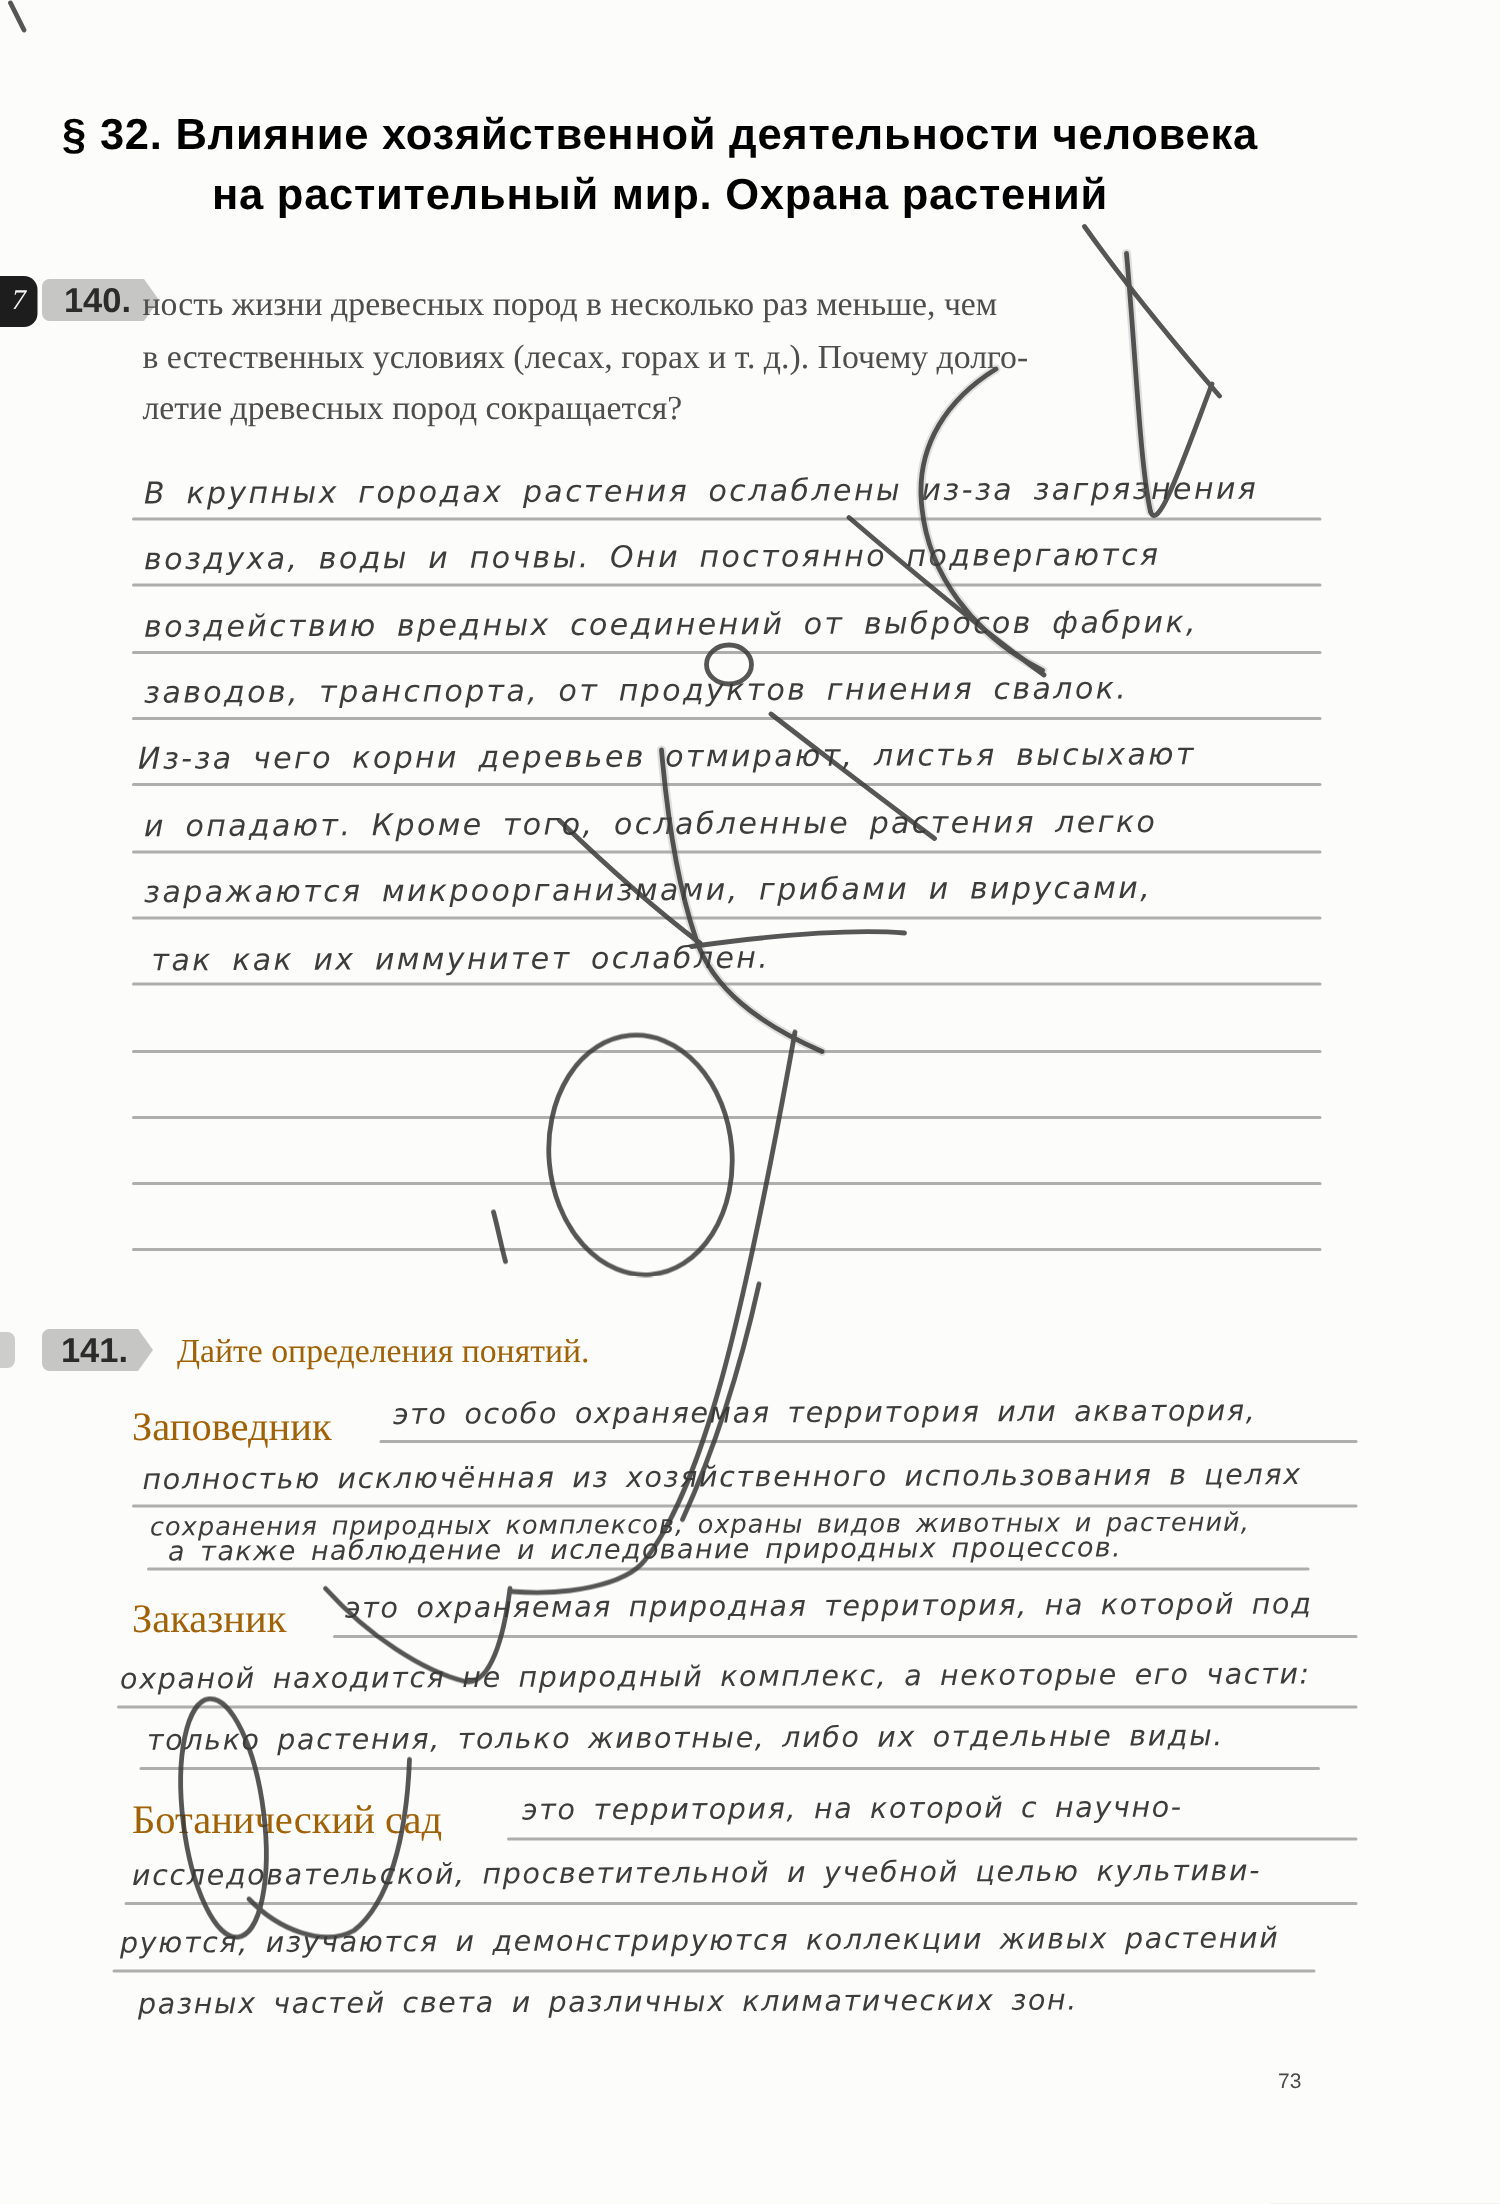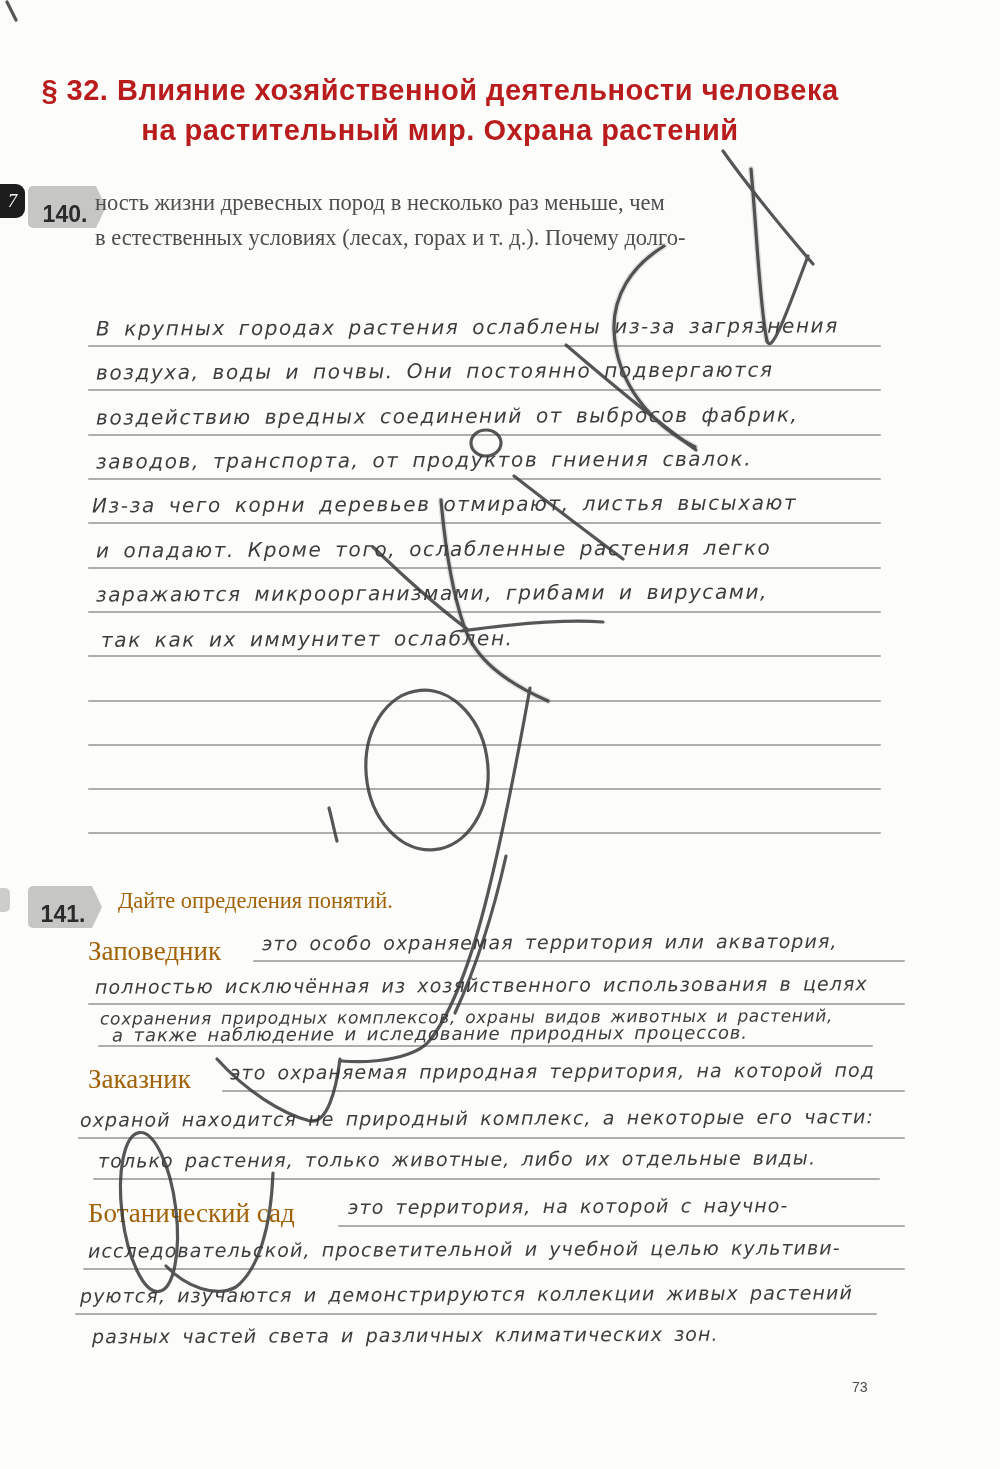--- a/index.html
+++ b/index.html
@@ -5,26 +5,26 @@
   html,body{margin:0;padding:0;background:#e8e8e6;}
   .page{
     position:relative;width:1000px;height:1469px;margin:0 auto;
     background:#fcfcfa;overflow:hidden;
     font-family:"Liberation Serif",serif;color:#444;
   }
   
   .title-wrap{position:absolute;left:40px;top:70px;width:800px;text-align:center;}
   .title-line{
     font-family:"Liberation Sans",sans-serif;font-weight:bold;
-    font-size:29px;line-height:40px;color:#b91c1c;letter-spacing:.5px;
+    font-size:29px;line-height:40px;color:#000000;letter-spacing:.5px;
   }
   
   .badge{
-    position:absolute;height:42px;background:#c6c6c4;
-    border-radius:5px;display:flex;align-items:flex-end;justify-content:center;
+    position:absolute;height:28px;background:#c6c6c4;
+    border-radius:5px;display:flex;align-items:center;justify-content:center;
     clip-path:polygon(0 0,calc(100% - 10px) 0,100% 50%,calc(100% - 10px) 100%,0 100%);
   }
   .badge span{
     font-family:"Liberation Sans",sans-serif;font-weight:bold;
     font-size:23px;color:#2b2b2b;padding-right:8px;padding-left:4px;
   }
   .edge-tab{
     position:absolute;left:0;top:184px;width:25px;height:34px;
     background:#1d1d1d;border-radius:0 9px 9px 0;
     display:flex;align-items:center;justify-content:center;
@@ -78,20 +78,21 @@
 
   <div class="edge-tab">
       <span>7</span>
     </div>
   <div class="badge" style="left:28px;top:186px;width:78px;">
     <span>140.</span>
   </div>
   <div class="question">
     <div class="qline j">ность жизни древесных пород в несколько раз меньше, чем</div>
     <div class="qline j">в естественных условиях (лесах, горах и т. д.). Почему долго-</div>
+    <div class="qline">летие древесных пород сокращается?</div>
   </div>
 
   <div class="rule" style="left:88px;top:345px;width:793px;"></div>
   <div class="rule" style="left:88px;top:389px;width:793px;"></div>
   <div class="rule" style="left:88px;top:434px;width:793px;"></div>
   <div class="rule" style="left:88px;top:478px;width:793px;"></div>
   <div class="rule" style="left:88px;top:522px;width:793px;"></div>
   <div class="rule" style="left:88px;top:567px;width:793px;"></div>
   <div class="rule" style="left:88px;top:611px;width:793px;"></div>
   <div class="rule" style="left:88px;top:655px;width:793px;"></div>

